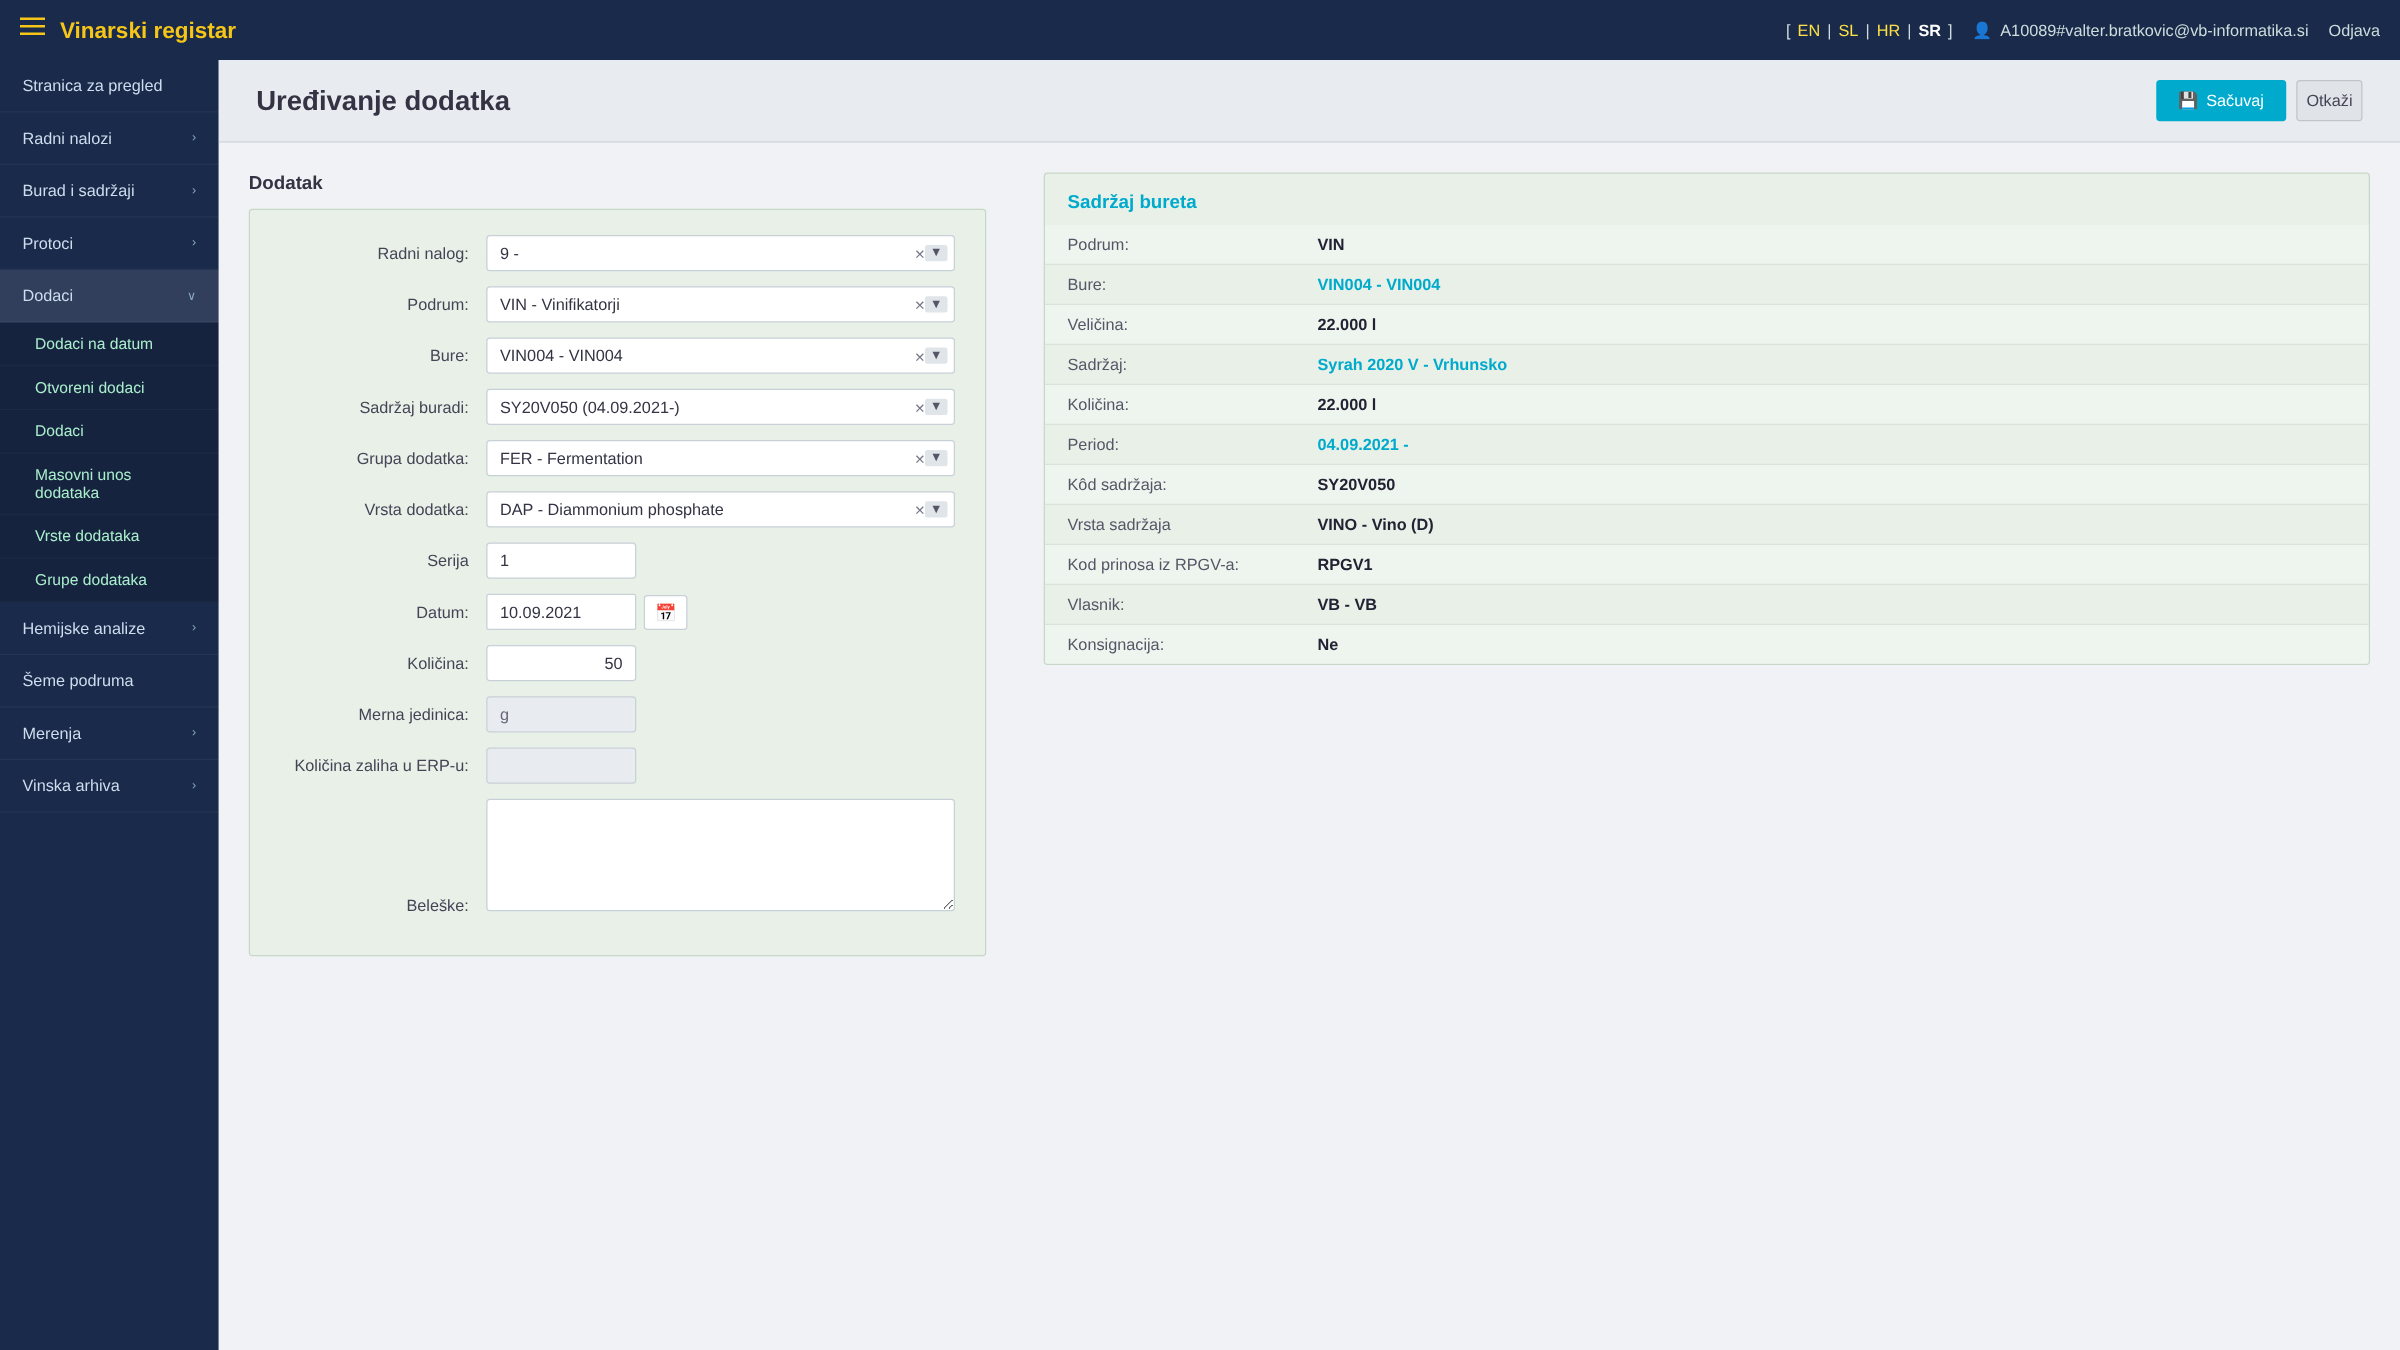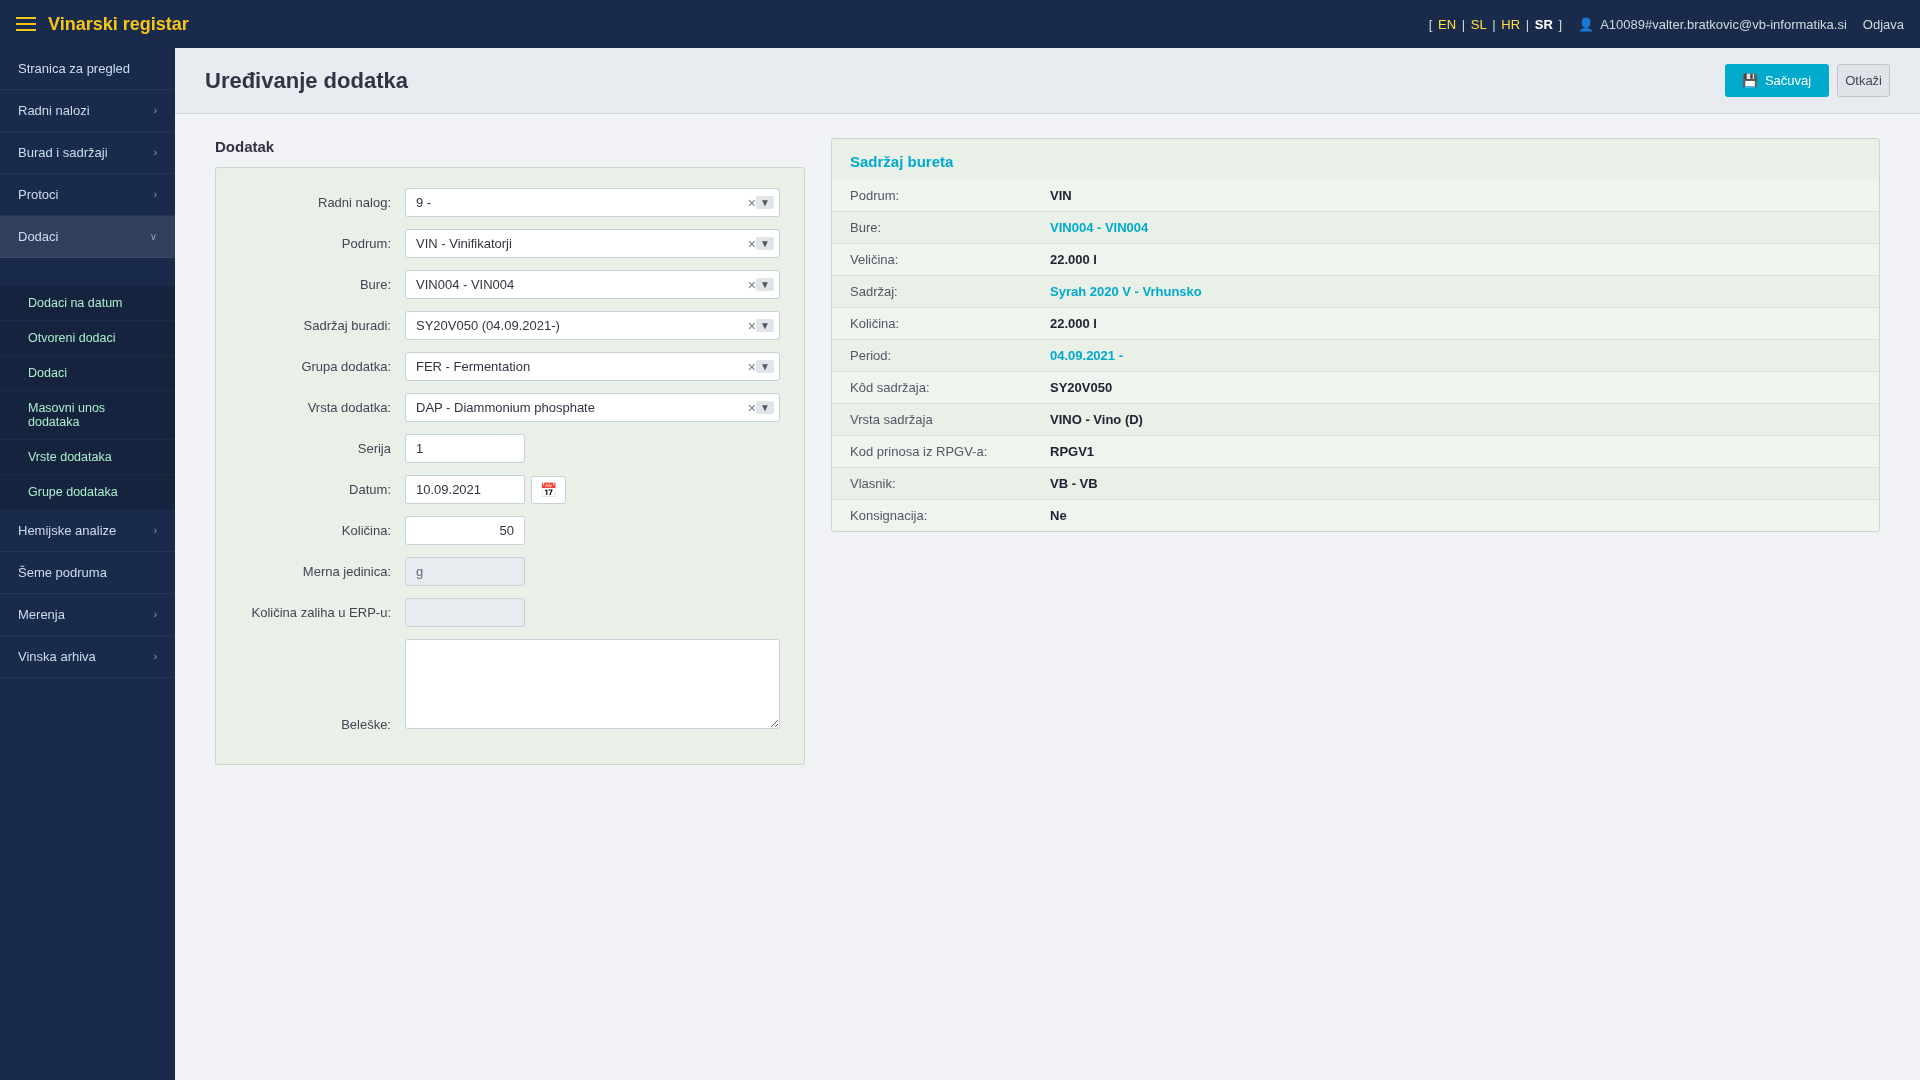--- a/index.html
+++ b/index.html
@@ -11,21 +11,20 @@
       color: white;
       height: 48px;
       display: flex;
       align-items: center;
       padding: 0 16px;
       flex-shrink: 0;
       justify-content: space-between;
     }
     .topbar-left {
       display: flex;
-      align-items: center;
       gap: 12px;
     }
     .topbar-title {
       font-size: 18px;
       font-weight: bold;
       color: #f5c518;
     }
     .hamburger {
       display: flex;
       flex-direction: column;
@@ -83,21 +82,21 @@
       cursor: pointer;
       display: flex;
       align-items: center;
       justify-content: space-between;
       font-size: 13px;
       color: #cde;
       border-bottom: 1px solid rgba(255,255,255,0.05);
     }
     .sidebar-item.active { background: rgba(255,255,255,0.1); }
     .sidebar-item .chevron { font-size: 10px; color: #8ab; }
-    .sidebar-sub { background: rgba(0,0,0,0.15); margin-top: 28px; }
+    .sidebar-sub { background: rgba(0,0,0,0.15); }
     .sidebar-sub .sidebar-item {
       padding: 10px 28px;
       font-size: 12.5px;
       color: #aec;
       border-bottom: 1px solid rgba(255,255,255,0.03);
     }
 
     
     .main {
       flex: 1;
@@ -141,23 +140,23 @@
       color: #445;
       border: 1px solid #c0c5cc;
       padding: 8px 7px;
       border-radius: 3px;
       cursor: pointer;
       font-size: 13px;
     }
 
     
     .content-area {
-      padding: 24px 40px;
-      display: flex;
-      gap: 26px;
+      padding: 24px 24px;
+      display: flex;
+      gap: 46px;
     }
 
     
     .left-panel {
       flex: 0 0 590px;
     }
     .panel-title {
       font-size: 15px;
       font-weight: bold;
       color: #334;

